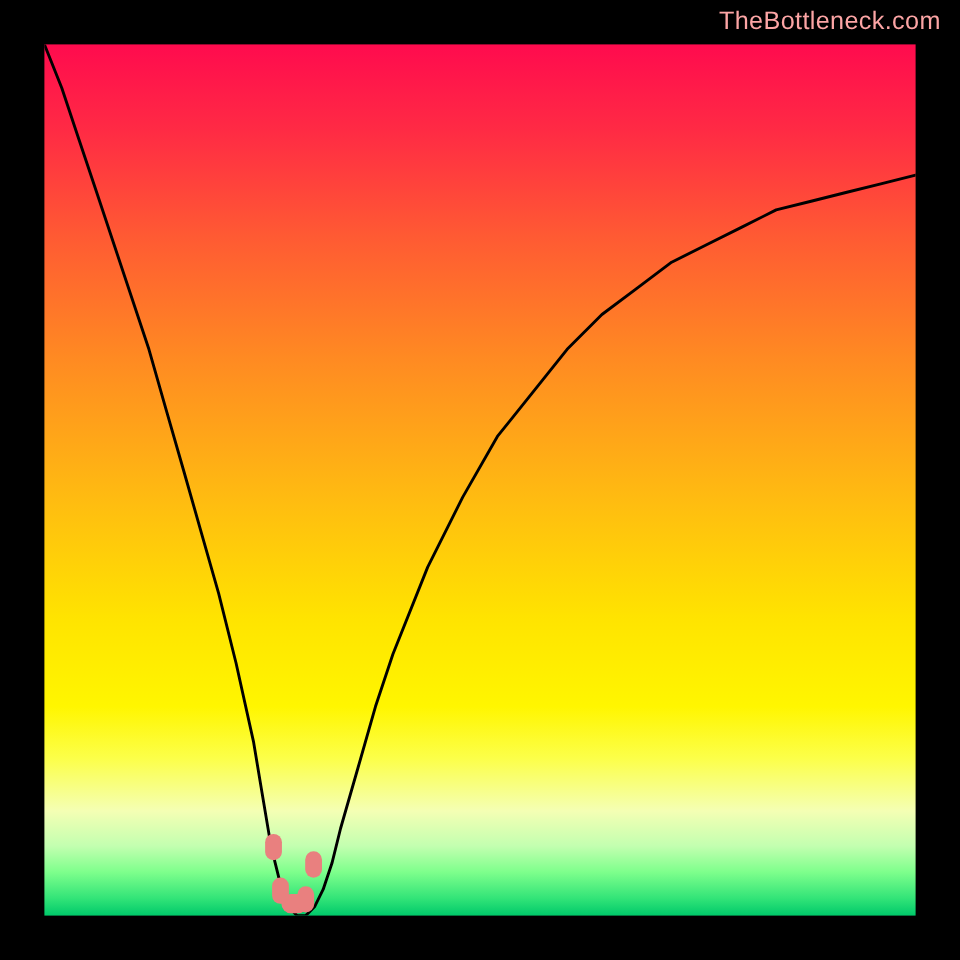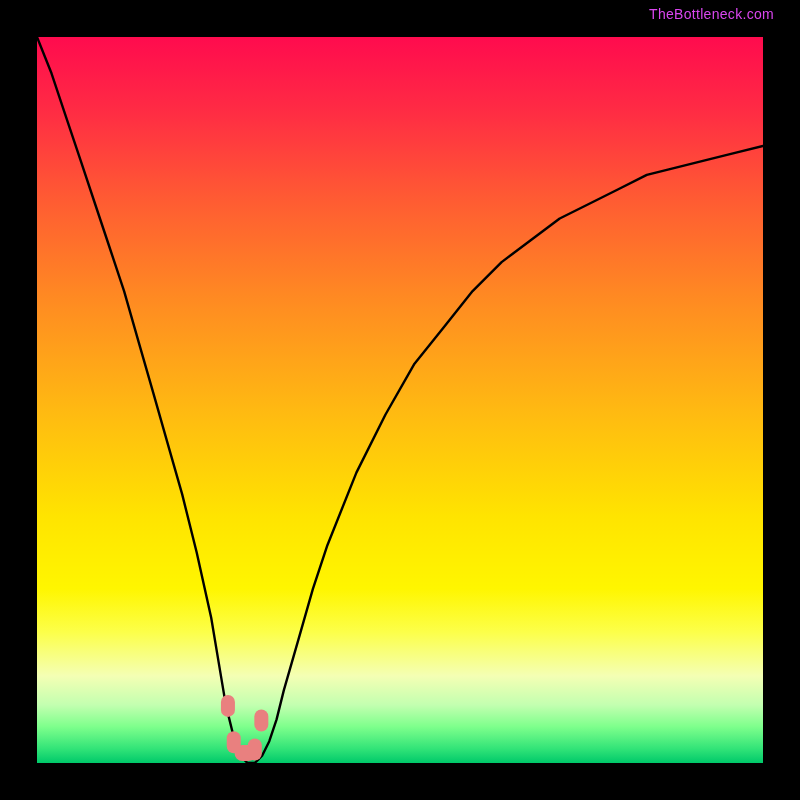--- a/index.html
+++ b/index.html
@@ -37,23 +37,23 @@
       #f4ffb4 88%,
       #c3ffb0 92%,
       #7eff8c 95%,
       #33e478 98%,
       #00c96a 100%
     );
   }
   .watermark {
     position: absolute;
     top: 6px;
-    right: 26px;
-    color: #d946ef;
-    font-size: 14px;
+    right: 16px;
+    color: #fca5a5;
+    font-size: 21px;
     font-weight: 500;
     letter-spacing: 0.3px;
   }
   svg.curve {
     position: absolute;
     left: 0;
     top: 0;
     width: 726px;
     height: 726px;
     pointer-events: none;

